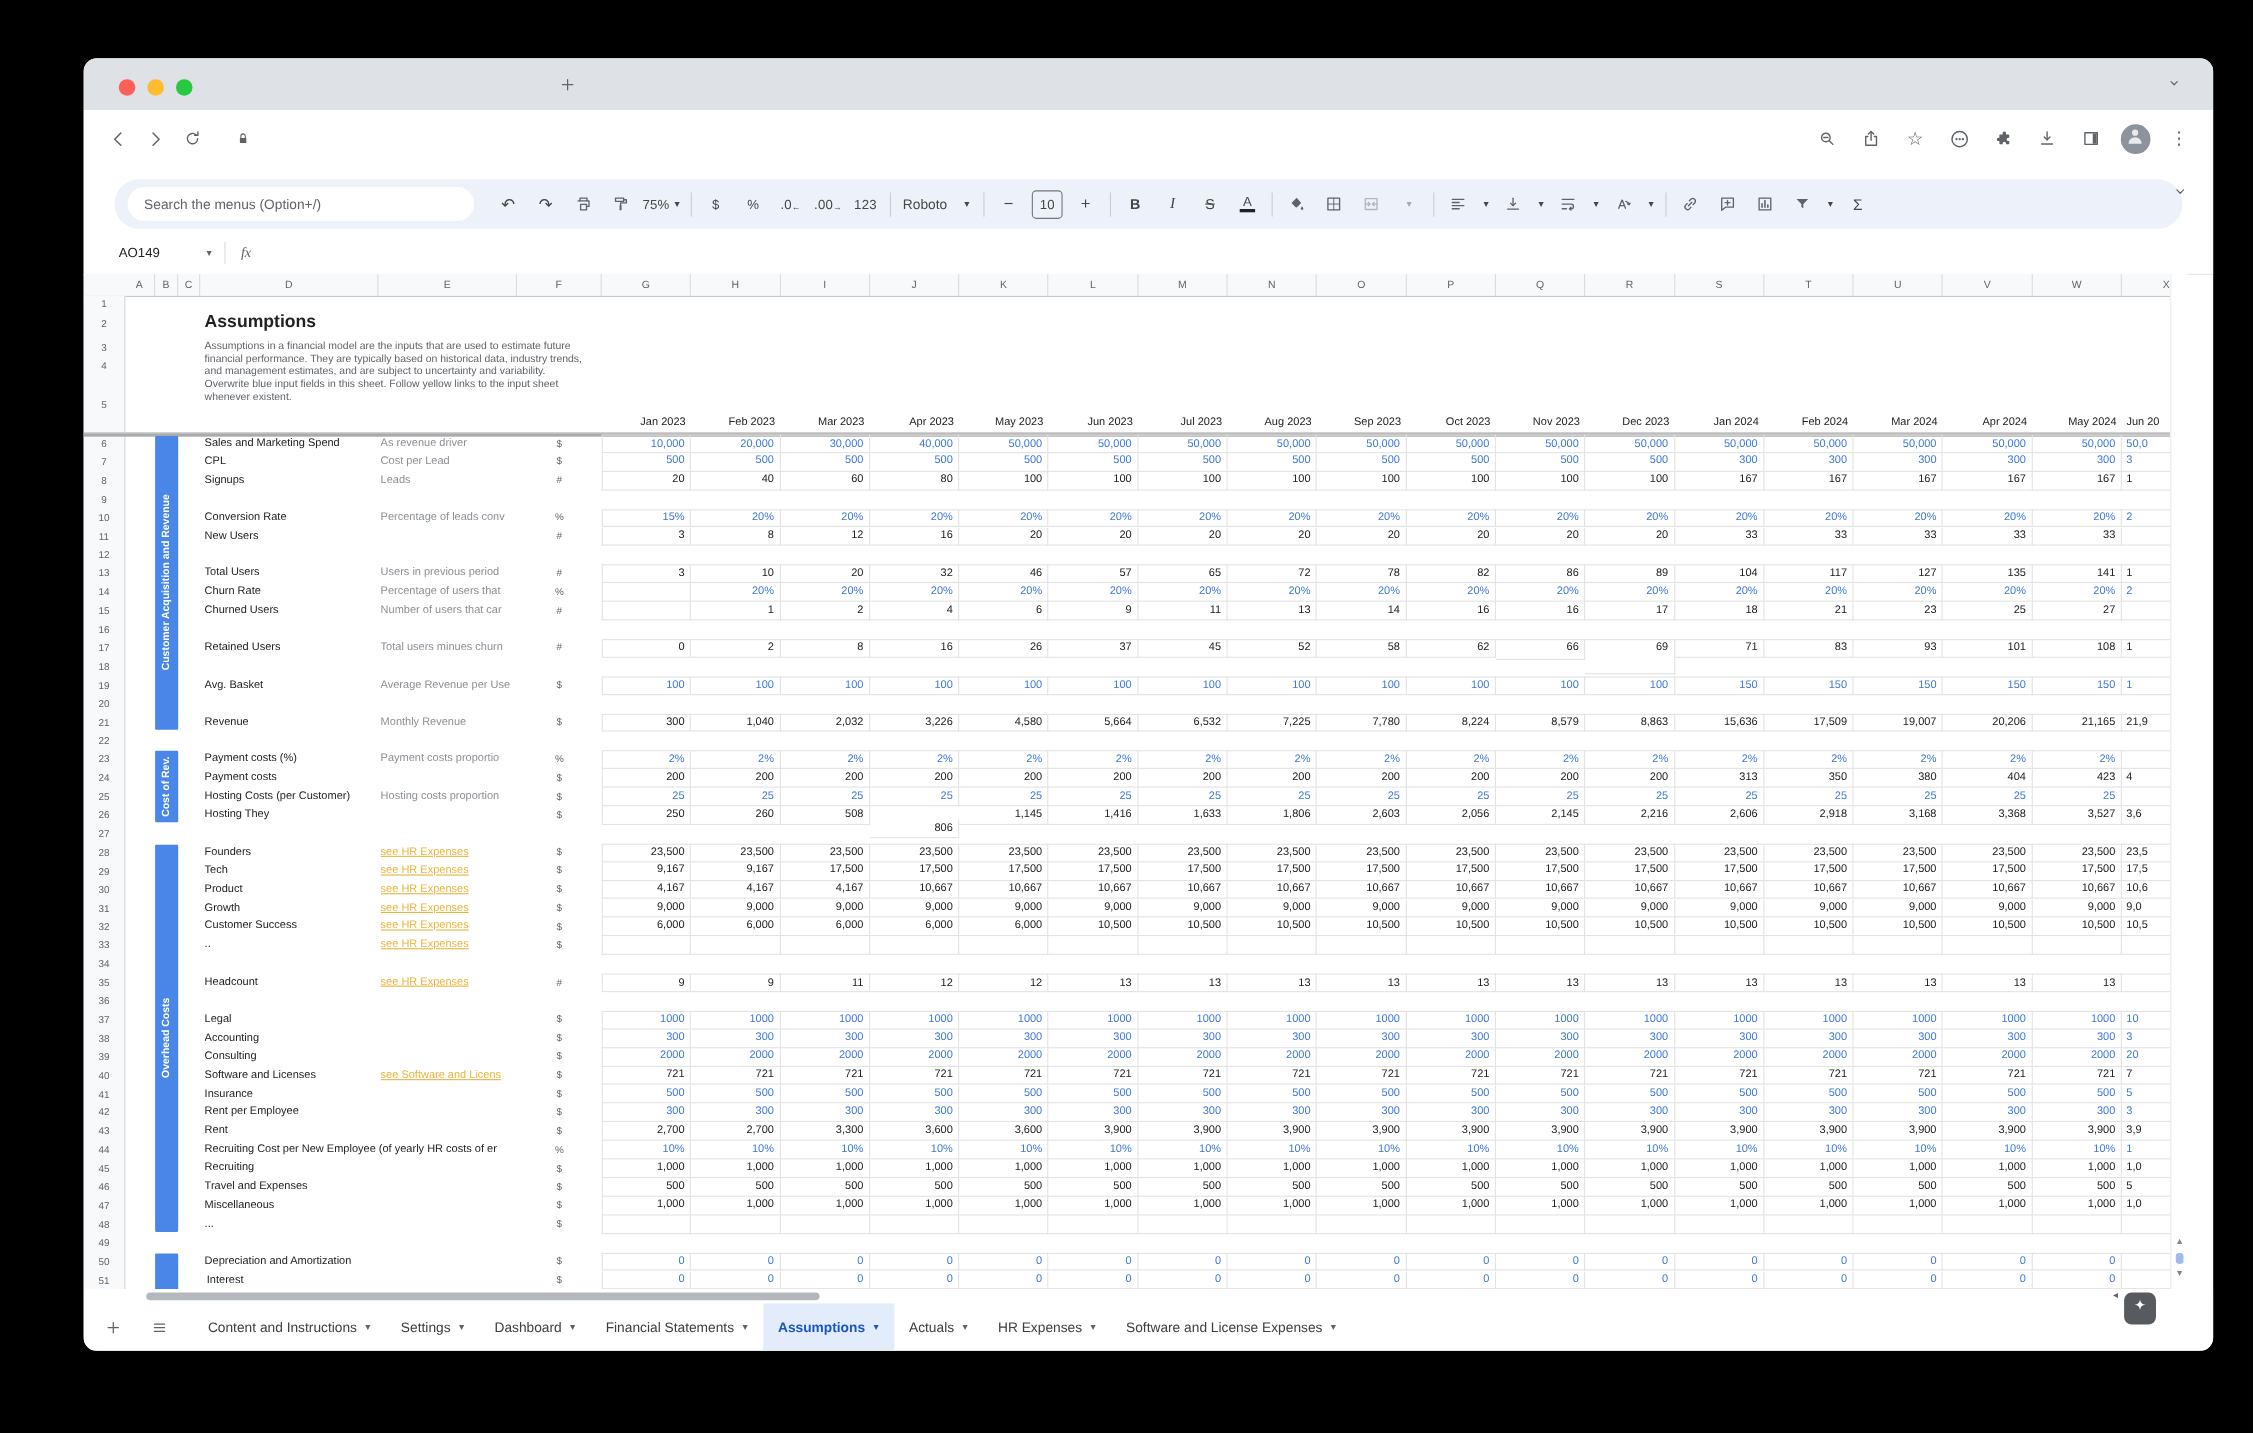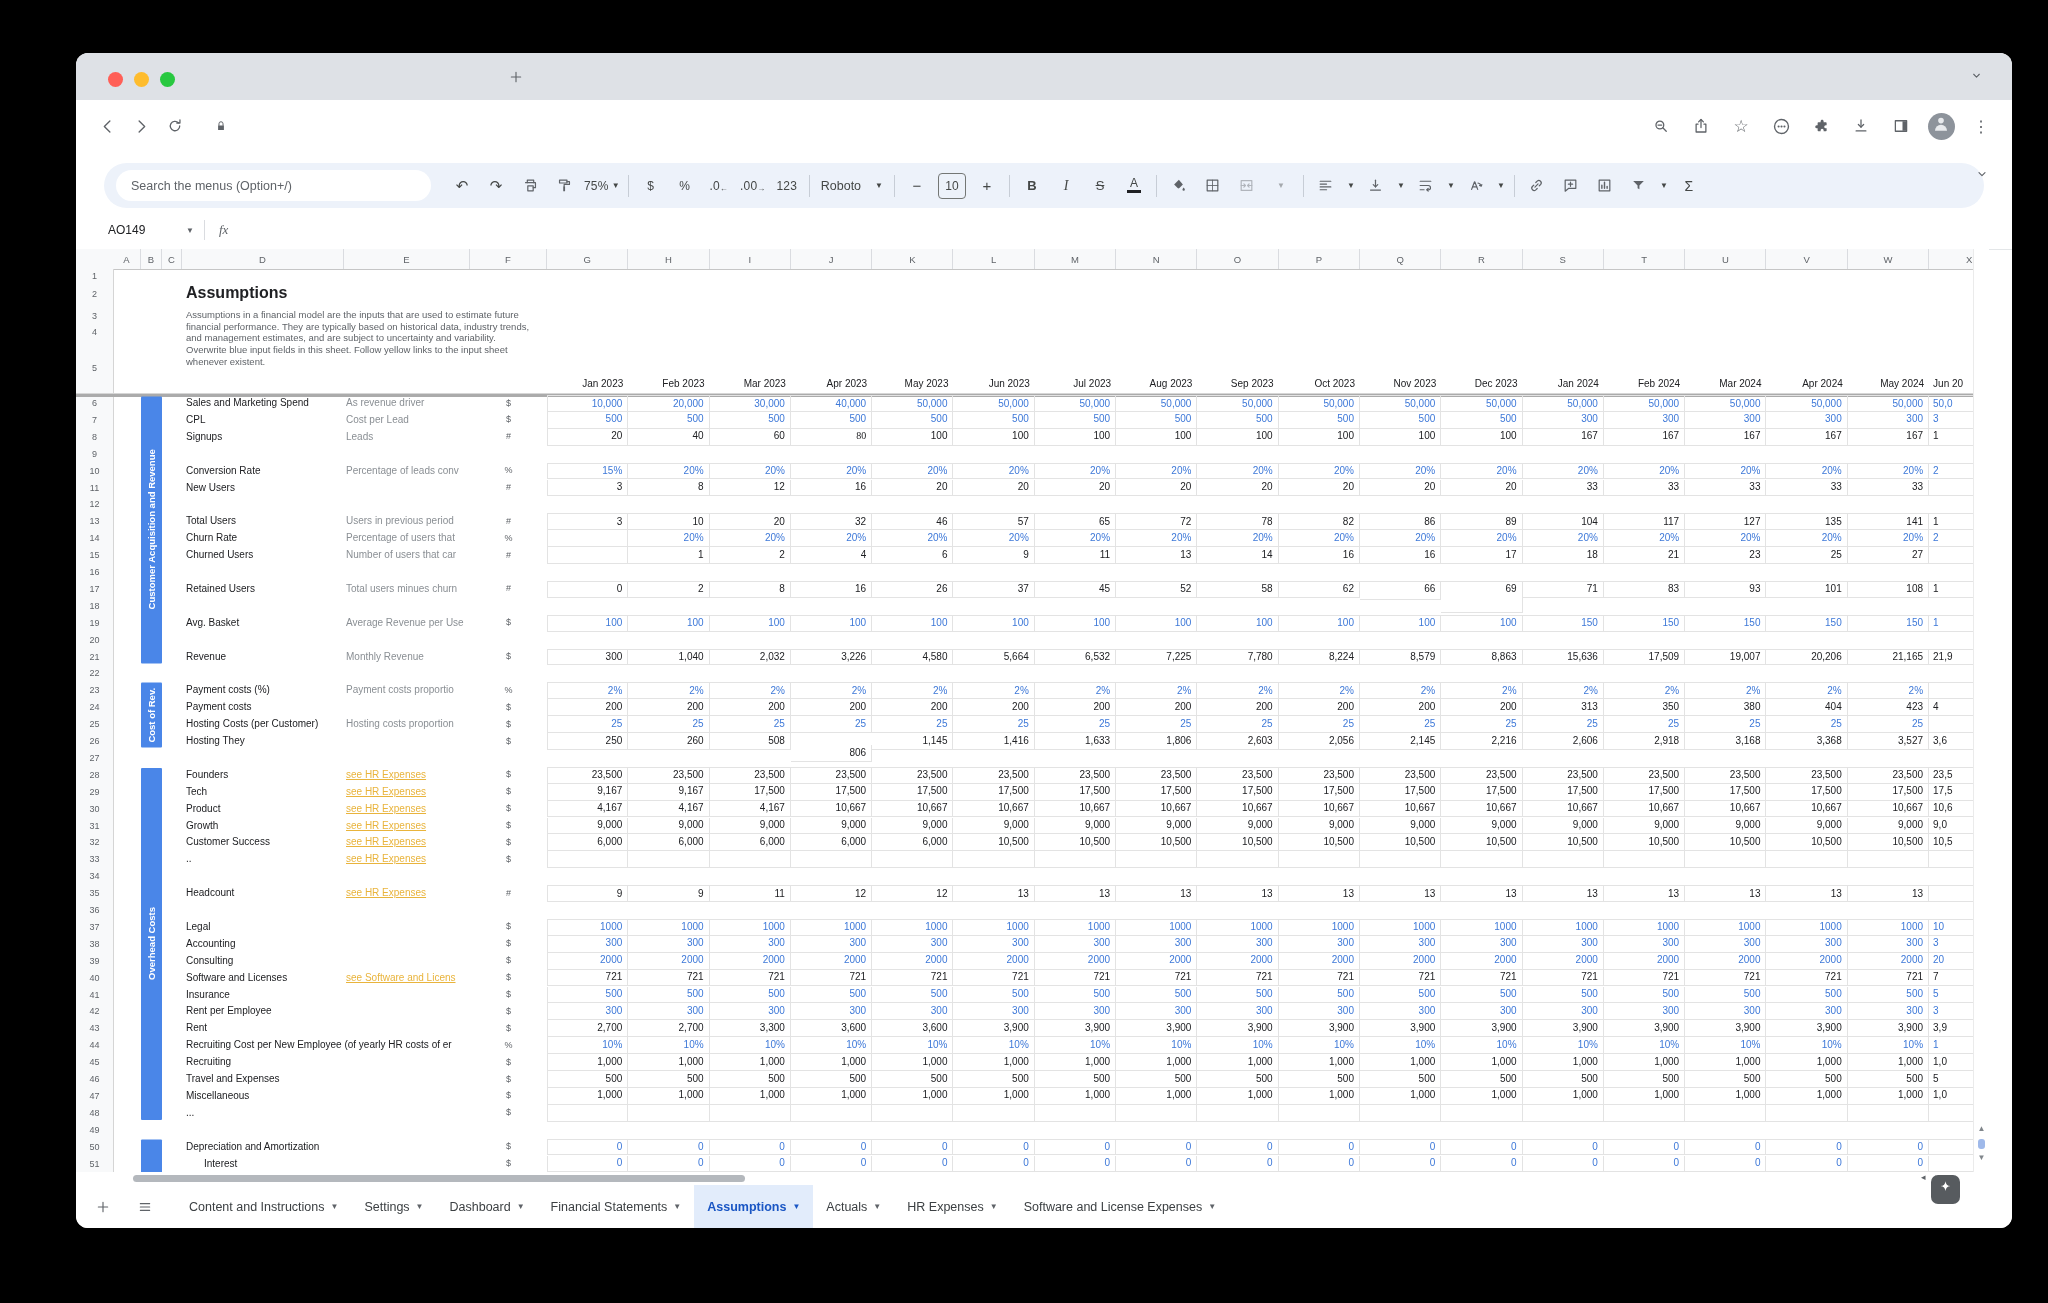--- a/index.html
+++ b/index.html
@@ -489,21 +489,21 @@
             <div class="cell inp" style="height: 16.9px;">300</div>
             <div class="cell inp cut" style="height: 16.9px;">3</div>
           </div>
           <div class="rlabel" style="top: 181.8px; left: 110px; width: 158px;">Signups</div>
           <div class="rdesc" style="top: 181.8px;">Leads</div>
           <div class="runit" style="top: 182.3px;">#</div>
           <div class="cellrow" style="top: 179.8px; height: 16.9px;">
             <div class="cell calc first" style="height: 16.9px;">20</div>
             <div class="cell calc" style="height: 16.9px;">40</div>
             <div class="cell calc" style="height: 16.9px;">60</div>
-            <div class="cell calc" style="height: 16.9px; font-family: Liberation Serif, serif;">80</div>
+            <div class="cell calc" style="height: 16.9px;">80</div>
             <div class="cell calc" style="height: 16.9px;">100</div>
             <div class="cell calc" style="height: 16.9px;">100</div>
             <div class="cell calc" style="height: 16.9px;">100</div>
             <div class="cell calc" style="height: 16.9px;">100</div>
             <div class="cell calc" style="height: 16.9px;">100</div>
             <div class="cell calc" style="height: 16.9px;">100</div>
             <div class="cell calc" style="height: 16.9px;">100</div>
             <div class="cell calc" style="height: 16.9px;">100</div>
             <div class="cell calc" style="height: 16.9px;">167</div>
             <div class="cell calc" style="height: 16.9px;">167</div>
@@ -1226,21 +1226,21 @@
             <div class="cell inp" style="height: 16.9px;">0</div>
             <div class="cell inp" style="height: 16.9px;">0</div>
             <div class="cell inp" style="height: 16.9px;">0</div>
             <div class="cell inp" style="height: 16.9px;">0</div>
             <div class="cell inp" style="height: 16.9px;">0</div>
             <div class="cell inp" style="height: 16.9px;">0</div>
             <div class="cell inp" style="height: 16.9px;">0</div>
             <div class="cell inp" style="height: 16.9px;">0</div>
             <div class="cell inp cut" style="height: 16.9px;"></div>
           </div>
-          <div class="rlabel" style="top: 908.5px; left: 128px; width: 358px;">Interest</div>
+          <div class="rlabel" style="top: 908.5px; left: 112px; width: 358px;">Interest</div>
           <div class="runit" style="top: 909px;">$</div>
           <div class="cellrow" style="top: 906.5px; height: 16.9px;">
             <div class="cell inp first" style="height: 16.9px;">0</div>
             <div class="cell inp" style="height: 16.9px;">0</div>
             <div class="cell inp" style="height: 16.9px;">0</div>
             <div class="cell inp" style="height: 16.9px;">0</div>
             <div class="cell inp" style="height: 16.9px;">0</div>
             <div class="cell inp" style="height: 16.9px;">0</div>
             <div class="cell inp" style="height: 16.9px;">0</div>
             <div class="cell inp" style="height: 16.9px;">0</div>

